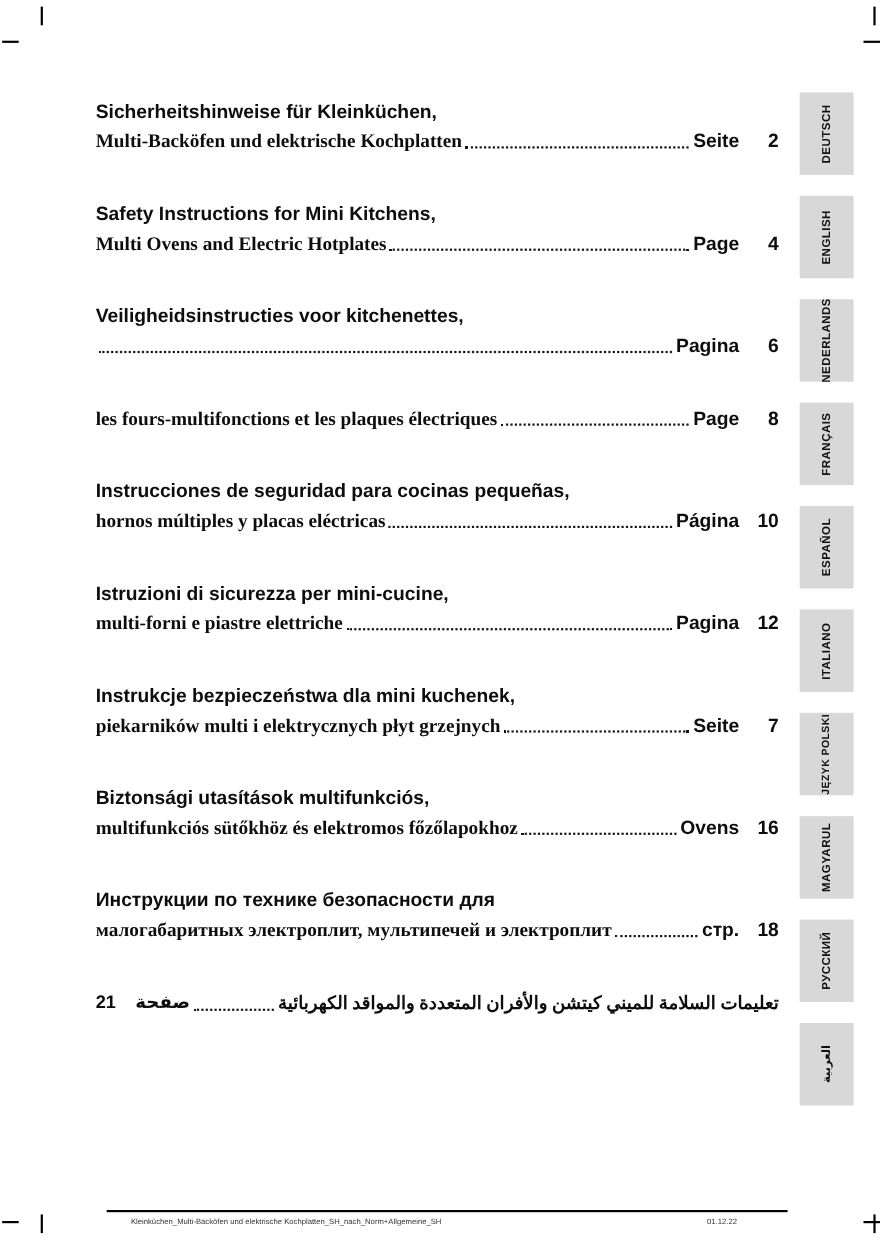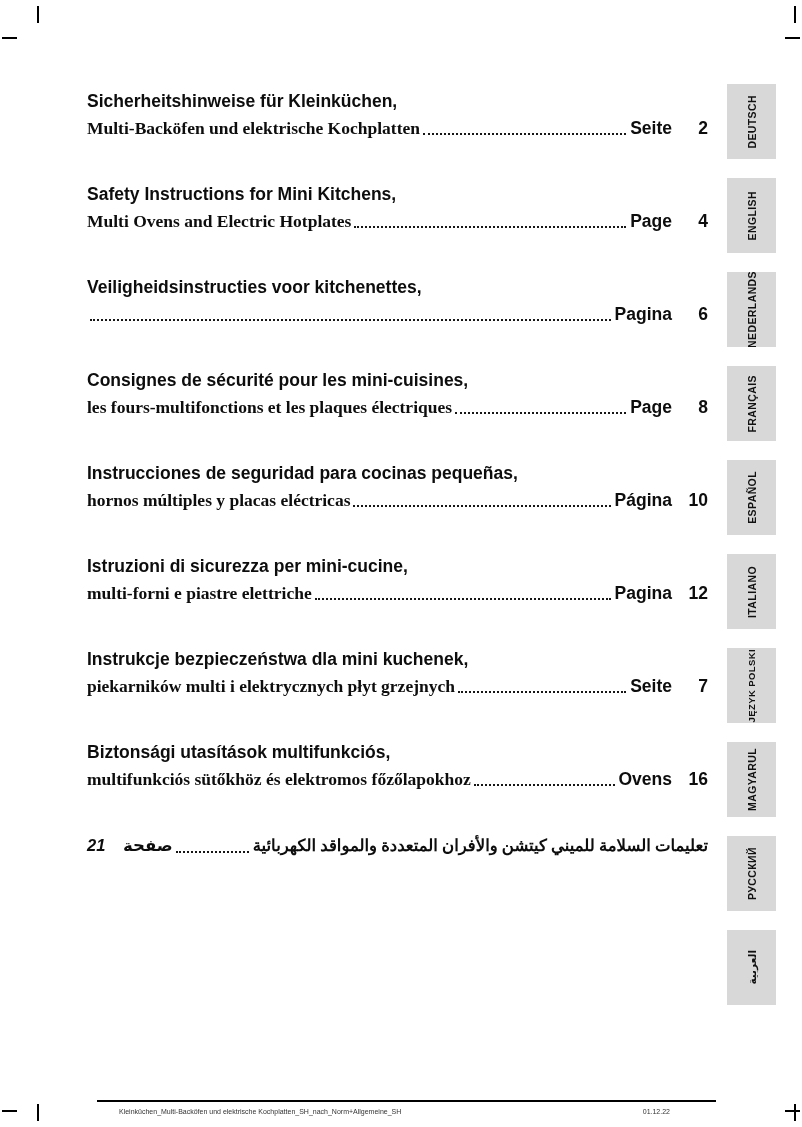--- a/index.html
+++ b/index.html
@@ -42,21 +42,21 @@
     border-bottom: 2.5px dotted #161616;
     margin: 0 4px 7px 3px;
     height: 0;
     align-self: flex-end;
   }
   .plabel { white-space: nowrap; }
   .pnum { width: 36px; text-align: right; }
 
   .entry.rtl { direction: rtl; margin-top: 20px; }
   .entry.rtl .l2row { font-size: 16.5px; }
-  .entry.rtl .pnum { text-align: left; font-style: italic; }
+  .entry.rtl .pnum { text-align: left; }
   .entry.rtl .leader { margin: 0 4px 6px 3px; }
 
   
   .tabs {
     position: absolute;
     left: 727px; top: 84px;
     width: 49px;
     display: flex;
     flex-direction: column;
     gap: 19px;
@@ -138,21 +138,20 @@
   <div class="entry">
     <div class="l1">Veiligheidsinstructies voor kitchenettes,</div>
     <div class="l2row">
       <span class="leader"></span>
       <span class="plabel">Pagina</span>
       <span class="pnum">6</span>
     </div>
   </div>
 
   <div class="entry">
-    <div class="l1">Consignes de sécurité pour les mini-cuisines,</div>
     <div class="l2row">
       <span class="l2">les fours-multifonctions et les plaques électriques</span>
       <span class="leader"></span>
       <span class="plabel">Page</span>
       <span class="pnum">8</span>
     </div>
   </div>
 
   <div class="entry">
     <div class="l1">Instrucciones de seguridad para cocinas pequeñas,</div>
@@ -187,20 +186,29 @@
   <div class="entry">
     <div class="l1">Biztonsági utasítások multifunkciós,</div>
     <div class="l2row">
       <span class="l2">multifunkciós sütőkhöz és elektromos főzőlapokhoz</span>
       <span class="leader"></span>
       <span class="plabel">Ovens</span>
       <span class="pnum">16</span>
     </div>
   </div>
 
+  <div class="entry">
+    <div class="l1">Инструкции по технике безопасности для</div>
+    <div class="l2row">
+      <span class="l2">малогабаритных электроплит, мультипечей и электроплит</span>
+      <span class="leader"></span>
+      <span class="plabel">стр.</span>
+      <span class="pnum">18</span>
+    </div>
+  </div>
 
   <div class="entry rtl" dir="rtl">
 
     <div class="l2row">
       <span class="l2">تعليمات السلامة للميني كيتشن والأفران المتعددة والمواقد الكهربائية</span>
       <span class="leader"></span>
       <span class="plabel">صفحة</span>
       <span class="pnum">21</span>
     </div>
   </div>

